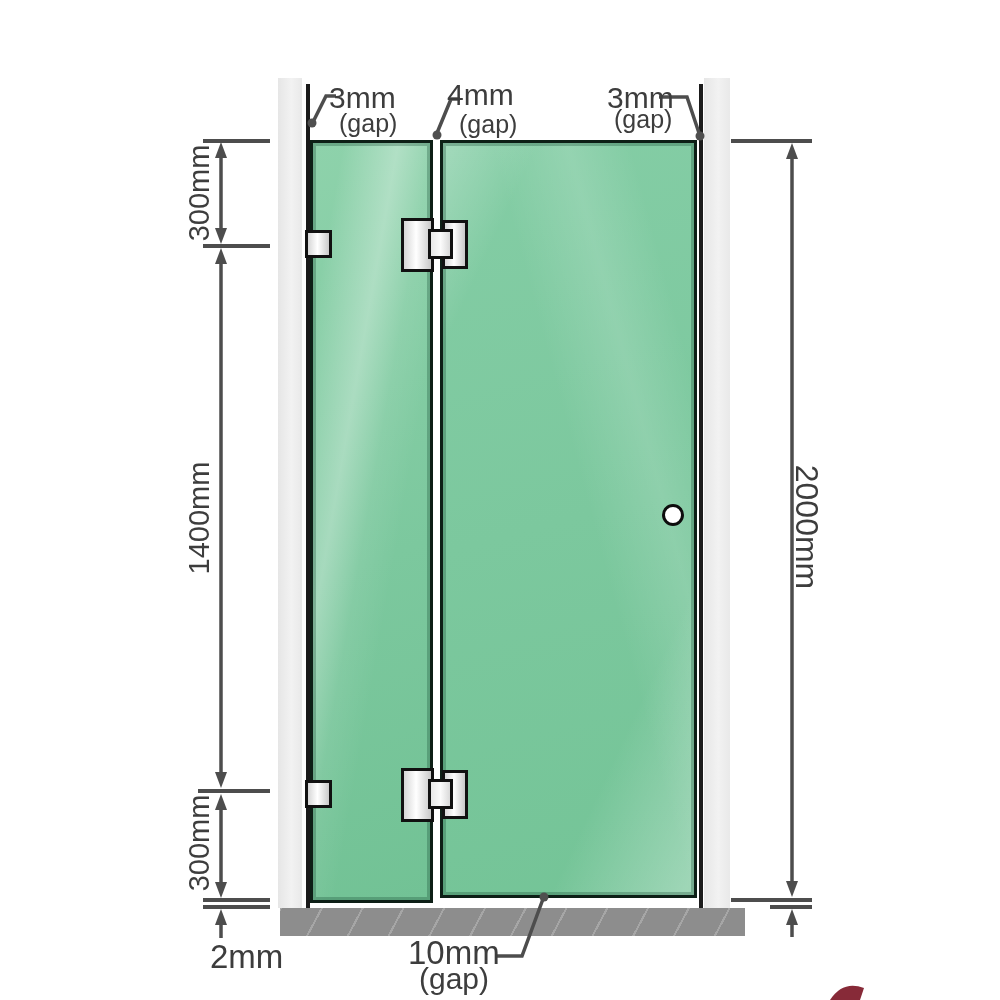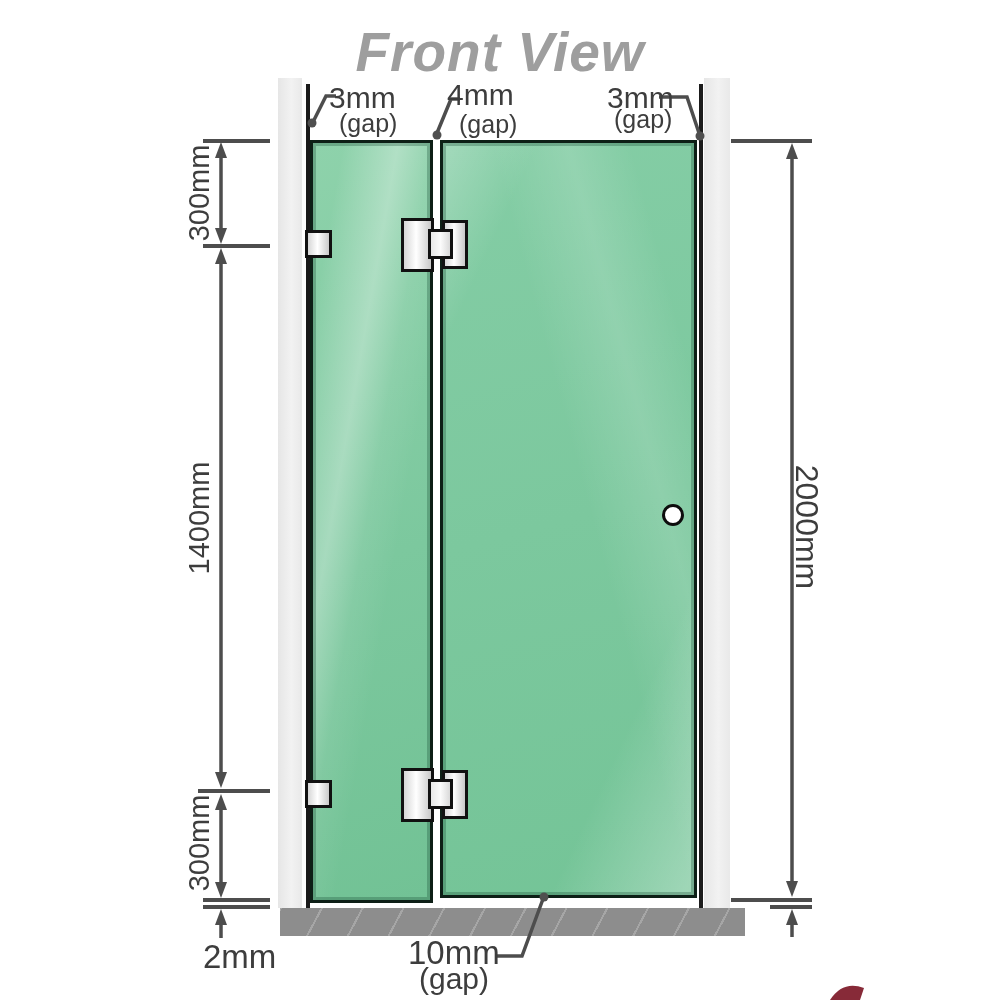--- a/index.html
+++ b/index.html
@@ -65,21 +65,20 @@
   .gap-suffix{font-size:25px;}
   .bottom-value{font-size:33px;}
   .bottom-suffix{font-size:30px;}
   svg.overlay{position:absolute;left:0;top:0;}
 </style>
 </head>
 <body>
 
 <div class="stage">
 
-  <div class="title">Front View</div>
 
   <div class="wall left"></div>
   <div class="wall right"></div>
   <div class="wall-line left"></div>
   <div class="wall-line right"></div>
   <div class="base"></div>
 
   <div class="glass fixed"></div>
   <div class="glass door"></div>
   <div class="handle"></div>
@@ -146,17 +145,17 @@
   <div class="dim-label gap-suffix" style="left:459px;top:110px;">(gap)</div>
 
   <div class="dim-label gap-value" style="left:607px;top:81px;">3mm</div>
   <div class="dim-label gap-suffix" style="left:614px;top:105px;">(gap)</div>
 
   <div class="dim-label vlabel" style="left:199px;top:193px;">300mm</div>
   <div class="dim-label vlabel" style="left:199px;top:518px;">1400mm</div>
   <div class="dim-label vlabel" style="left:199px;top:843px;">300mm</div>
   <div class="dim-label vlabel cw" style="left:806px;top:527px;">2000mm</div>
 
-  <div class="dim-label bottom-value" style="left:203px;top:938px;">2mm</div>
+  <div class="dim-label bottom-value" style="left:210px;top:938px;">2mm</div>
   <div class="dim-label bottom-value" style="left:408px;top:934px;">10mm</div>
   <div class="dim-label bottom-suffix" style="left:419px;top:962px;">(gap)</div>
 
 </div>
 
 </body></html>

